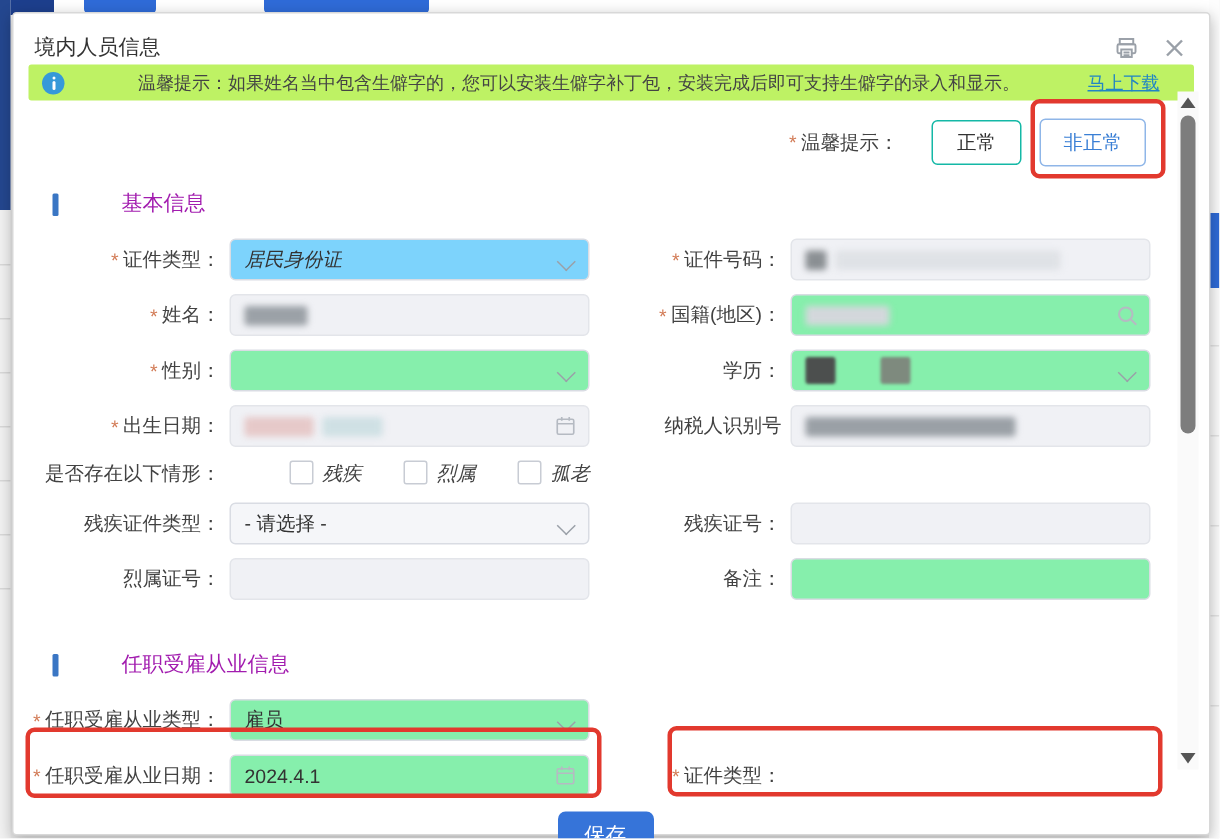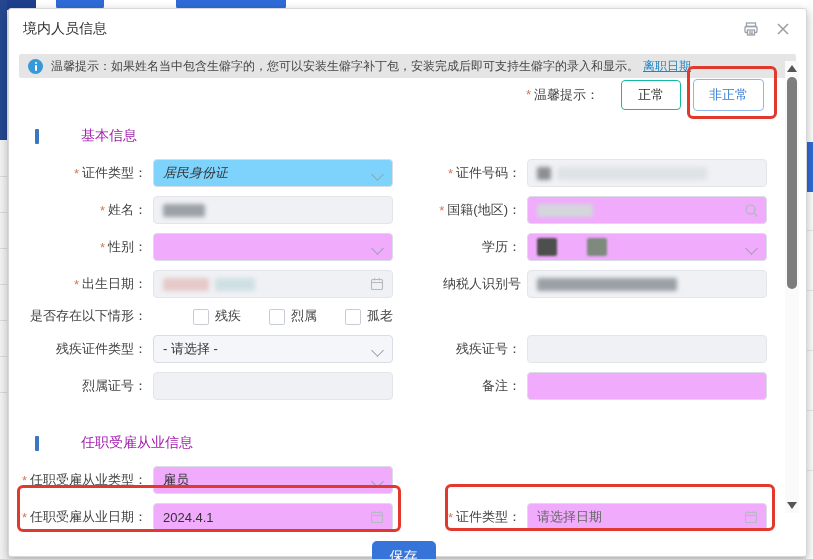--- a/index.html
+++ b/index.html
@@ -14,27 +14,27 @@
   .bg-left{position:absolute;left:0;top:0;width:7px;height:559px;background:#f2f2f2;}
   .bg-left .navy{position:absolute;left:0;top:0;width:7px;height:140px;background:#24478f;}
   .bg-left .line{position:absolute;left:0;width:7px;height:1px;background:#d9d9d9;}
   .bg-right{position:absolute;right:0;top:0;width:7px;height:559px;background:#fdfdfd;}
   .bg-right .blue{position:absolute;left:0;top:142px;width:7px;height:50px;background:#2f6bd8;}
   .bg-right .line{position:absolute;left:0;width:7px;height:1px;background:#e6e6e6;}
 
   
   .modal{position:absolute;left:8px;top:8px;width:797px;height:547px;background:#fff;
          border:1px solid #d8d8d8;border-radius:3px;box-shadow:0 3px 10px rgba(0,0,0,.28);}
-  .hdr{height:32px;display:flex;align-items:flex-start;padding:0 14px;margin-top:11px;}
+  .hdr{height:32px;display:flex;align-items:flex-end;padding:0 14px;}
   .hdr .title{font-size:14px;color:#333;}
   .hdr .sp{flex:1;}
   .hdr .hicon{width:18px;height:18px;margin-left:14px;display:flex;align-items:center;justify-content:center;cursor:pointer;color:#9aa0a8;}
 
-  .banner{margin:2px 10px 0 10px;height:24px;background:#e5e5e5;border-radius:2px;
-          display:flex;align-items:center;padding:0 9px;font-size:12px;color:#444;white-space:nowrap;overflow:hidden;}
+  .banner{margin:2px 10px 0 10px;height:24px;background:#bef264;border-radius:2px;
+          display:flex;align-items:center;padding:0 9px;font-size:12px;color:#444;white-space:nowrap;overflow:hidden;gap:41px;}
   .banner .info{flex-shrink:0;width:15px;height:15px;border-radius:50%;background:#3699d9;margin-right:8px;position:relative;}
   .banner .info::before{content:"";position:absolute;left:6.5px;top:3px;width:2px;height:2px;background:#fff;border-radius:50%;}
   .banner .info::after{content:"";position:absolute;left:6.5px;top:6.5px;width:2px;height:6px;background:#fff;border-radius:1px;}
   .banner a{color:#2186c4;text-decoration:underline;margin-left:4px;cursor:pointer;}
 
   .body{position:absolute;left:14px;right:34px;top:60px;bottom:0;padding-left:12px;font-size:13px;color:#424242;}
 
   .statusrow{display:flex;justify-content:flex-end;align-items:center;margin-top:10px;padding-right:8px;}
   .statusrow .lblt{margin-right:10px;}
   .btn-toggle{background:#fff;border:1px solid #14b8a6;border-radius:4px;color:#333;font-size:13px;
@@ -45,31 +45,31 @@
   .sec .bar{width:4px;height:15px;background:#3a76c4;border-radius:1px;margin-right:9px;}
   .sec2{margin-top:34px;}
 
   .row{display:flex;margin-bottom:9px;align-items:center;}
   .cell{display:flex;align-items:center;width:378px;flex-shrink:0;}
   .cell.rt{width:auto;}
   .lbl{width:112px;flex-shrink:0;display:flex;justify-content:flex-end;align-items:center;white-space:nowrap;margin-right:6px;}
   .cell.rt .lbl{width:108px;}
   .req{color:#d27b56;font-style:normal;margin-right:3px;font-size:13px;}
   .ctl{position:relative;width:240px;height:28px;box-sizing:border-box;border:1px solid #d9dce3;border-radius:4px;
-       background:#f0abfc;display:flex;align-items:center;padding:0 26px 0 9px;color:#333;}
+       background:#86efac;display:flex;align-items:center;padding:0 26px 0 9px;color:#333;}
   .ctl.dis{background:#f0f1f5;border-color:#e3e5ea;}
   .ctl .val{overflow:hidden;white-space:nowrap;}
   .ctl .ph{color:#666;}
   .chev{position:absolute;right:10px;top:10px;width:8px;height:8px;border-right:1.5px solid #9aa0a8;border-bottom:1.5px solid #9aa0a8;transform:rotate(45deg);}
   .icon-right{position:absolute;right:7px;top:6px;width:15px;height:15px;color:#b5bac2;}
 
   .redact{display:inline-block;height:13px;border-radius:2px;filter:blur(2px);margin-right:6px;flex-shrink:0;}
 
   .chkgrp{display:flex;align-items:center;}
-  .chk{display:flex;align-items:flex-end;margin-right:28px;cursor:pointer;}
+  .chk{display:flex;align-items:flex-start;margin-right:28px;cursor:pointer;font-style:italic;}
   .chk .box{width:14px;height:14px;border:1px solid #c8ccd4;border-radius:2px;background:#fff;margin-right:6px;}
 
   .savewrap{display:flex;justify-content:center;margin-top:10px;}
   .btn-save{background:#3674d9;color:#fff;border:none;border-radius:5px;font-size:14px;padding:7px 18px;cursor:pointer;}
 
   
   .ann{position:absolute;border:3px solid #e2392e;border-radius:6px;pointer-events:none;}
   .ann1{left:678px;top:57px;width:84px;height:47px;}
   .ann2{left:8px;top:476px;width:378px;height:41px;}
   .ann3{left:436px;top:475px;width:324px;height:41px;}
@@ -128,21 +128,21 @@
         <svg width="14" height="14" viewBox="0 0 14 14" stroke="currentColor" stroke-width="1.6">
           <line x1="2" y1="2" x2="12" y2="12"></line>
             <line x1="12" y1="2" x2="2" y2="12"></line>
         </svg>
       </span>
     </div>
 
     <div class="banner">
       <span class="info"></span>
       <span>温馨提示：如果姓名当中包含生僻字的，您可以安装生僻字补丁包，安装完成后即可支持生僻字的录入和显示。</span>
-      <a>离职日期</a>
+      <a>马上下载</a>
     </div>
 
     <div class="body">
 
       <div class="statusrow">
         <span class="lblt"><i class="req">*</i><span>温馨提示：</span></span>
         <button class="btn-toggle">正常</button>
         <button class="btn-toggle sel">非正常</button>
       </div>
 
@@ -348,31 +348,20 @@
                   <line x1="9.5" y1="1" x2="9.5" y2="3.5"></line>
               </svg>
             </span>
           </div>
         </div>
         <div class="cell rt">
           <span class="lbl">
               <i class="req">*</i>
               <span>证件类型：</span>
             </span>
-          <div class="ctl">
-            <span class="val ph">请选择日期</span>
-            <span class="icon-right">
-              <svg width="14" height="14" viewBox="0 0 14 14" fill="none" stroke="currentColor" stroke-width="1.1">
-                <rect x="1.5" y="2.5" width="11" height="10" rx="1"></rect>
-                  <line x1="1.5" y1="5.5" x2="12.5" y2="5.5"></line>
-                <line x1="4.5" y1="1" x2="4.5" y2="3.5"></line>
-                  <line x1="9.5" y1="1" x2="9.5" y2="3.5"></line>
-              </svg>
-            </span>
-          </div>
         </div>
       </div>
 
       <div class="savewrap">
         <button class="btn-save">保存</button>
       </div>
     </div>
 
     <div class="sb">
       <span class="up"></span>

